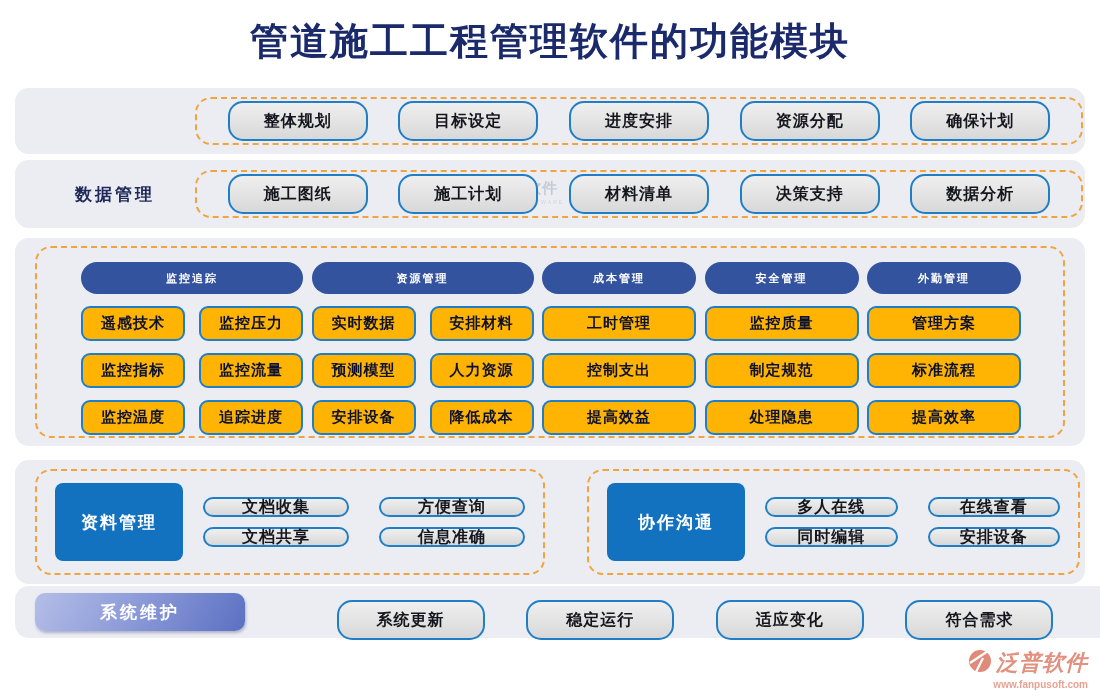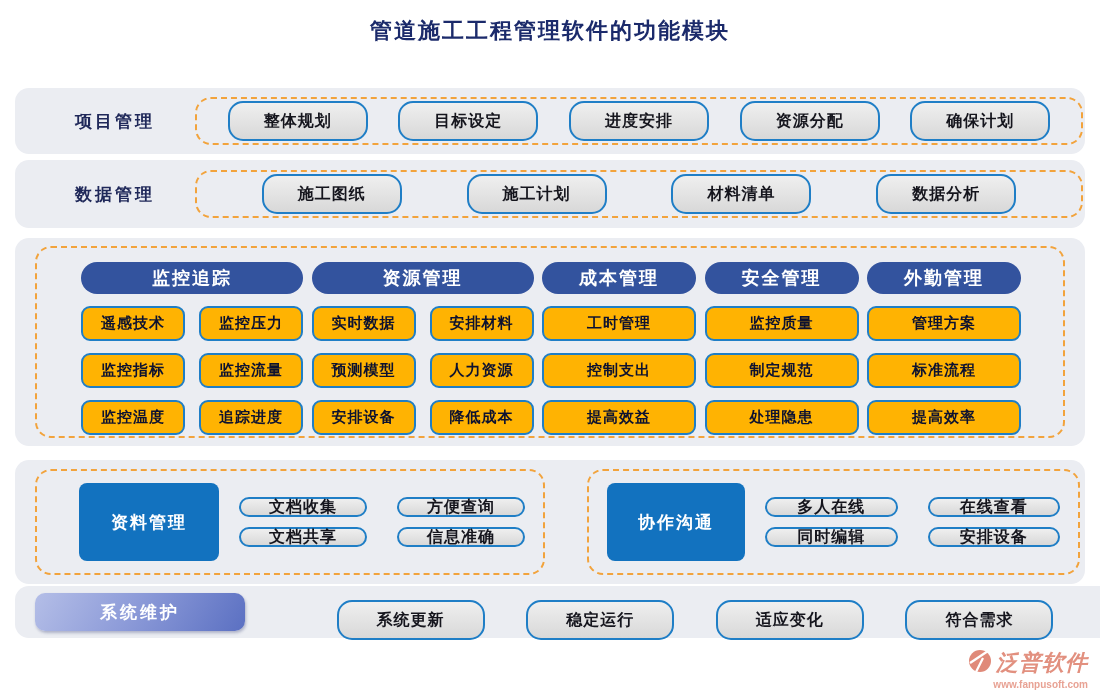--- a/index.html
+++ b/index.html
@@ -1,20 +1,20 @@
 <!DOCTYPE html>
 <html><head>
 <meta charset="utf-8">
 <style>
   html,body{margin:0;padding:0;background:#ffffff;}
   .canvas{position:relative;width:1100px;height:700px;background:#ffffff;overflow:hidden;
           font-family:"Liberation Sans", sans-serif;}
 
   .title{position:absolute;top:16px;left:0;width:100%;text-align:center;
-         font-family:"Liberation Serif", serif;font-weight:bold;font-size:22px;
+         font-family:"Liberation Serif", serif;font-weight:bold;font-size:38px;
          color:#1b2a6b;letter-spacing:2px;}
 
   .panel{position:absolute;left:15px;width:1070px;background:#ebedf2;border-radius:14px;}
   .panel-project{top:88px;height:66px;}
   .panel-data{top:160px;height:68px;}
   .panel-matrix{top:238px;height:208px;}
   .panel-docs{top:460px;height:124px;}
   .panel-maint{top:586px;height:52px;padding-left:35px;}
 
   .row-label{position:absolute;left:30px;top:50%;transform:translateY(-50%);width:140px;
@@ -33,34 +33,34 @@
   .watermark{position:absolute;left:505px;top:20px;color:#b9c0cc;opacity:.75;text-align:center;
              font-weight:bold;font-size:15px;line-height:15px;letter-spacing:1px;}
   .watermark small{display:block;font-size:5px;letter-spacing:2px;color:#c7ccd6;font-weight:normal;}
 
   .dashed-matrix{left:20px;top:8px;width:1030px;height:192px;display:flex;
                  justify-content:space-between;padding:14px 42px 0 44px;}
   .mcol{display:flex;flex-direction:column;gap:12px;}
   .mcol-wide{width:222px;}
   .mcol-narrow{width:154px;}
   .mhead{background:#33539e;color:#ffffff;height:32px;border-radius:16px;display:flex;
-         align-items:center;justify-content:center;font-size:18px;font-weight:bold;letter-spacing:2px;}
+         align-items:center;justify-content:center;font-size:11px;font-weight:bold;letter-spacing:2px;}
   .pair{display:flex;gap:14px;}
   .pair > *{flex:1;}
   .btn-orange{background:#ffb302;border:2px solid #1f7ec6;border-radius:9px;height:35px;
               display:flex;align-items:center;justify-content:center;font-size:15px;
               font-weight:bold;color:#0d1230;letter-spacing:1px;box-sizing:border-box;cursor:pointer;}
 
   .dashed-group{display:flex;align-items:center;padding:0 18px;gap:20px;}
   .dashed-docs{left:20px;top:9px;width:510px;height:106px;}
   .dashed-collab{left:572px;top:9px;width:493px;height:106px;}
   .blue-block{background:#1272bf;color:#ffffff;border-radius:8px;display:flex;align-items:center;
               justify-content:center;font-size:17px;font-weight:bold;letter-spacing:2px;
               height:78px;flex:0 0 auto;}
-  .blue-block.docs{width:140px;margin-left:24px;}
+  .blue-block.docs{width:128px;}
   .blue-block.collab{width:138px;}
   .grid2{flex:1;display:grid;grid-template-columns:1fr 1fr;gap:10px 30px;}
   .grid2 .btn-gray{width:auto;height:20px;}
 
   .maint-pill{position:absolute;left:20px;top:7px;width:210px;height:38px;border-radius:10px;
               background:linear-gradient(120deg,#b4bee7 0%,#8e9cd9 45%,#5b70c2 100%);
               color:#ffffff;display:flex;align-items:center;justify-content:center;
               font-size:17px;font-weight:bold;letter-spacing:3px;
               box-shadow:1px 2px 3px rgba(60,70,120,.35);cursor:pointer;}
   .maint-buttons{position:absolute;left:280px;right:25px;top:10px;height:32px;display:flex;
@@ -74,40 +74,40 @@
   .url{font-size:10px;color:#e8a294;font-weight:bold;margin-top:1px;}
 </style>
 </head>
 <body>
 
 <div class="canvas">
 
   <div class="title">管道施工工程管理软件的功能模块</div>
 
   <div class="panel panel-project">
-    <div class="row-label">项目管理</div>
     <div class="dashed dashed-row">
       <div class="btn-gray">整体规划</div>
       <div class="btn-gray">目标设定</div>
       <div class="btn-gray">进度安排</div>
       <div class="btn-gray">资源分配</div>
       <div class="btn-gray">确保计划</div>
     </div>
   </div>
 
   <div class="panel panel-data">
     <div class="watermark">
       <span>软件</span>
       <small>SOFTWARE</small>
     </div>
     <div class="row-label">数据管理</div>
     <div class="dashed dashed-row">
       <div class="btn-gray">施工图纸</div>
       <div class="btn-gray">施工计划</div>
       <div class="btn-gray">材料清单</div>
+      <div class="btn-gray">决策支持</div>
       <div class="btn-gray">数据分析</div>
     </div>
   </div>
 
   <div class="panel panel-matrix">
     <div class="dashed dashed-matrix">
 
       <div class="mcol mcol-wide">
         <div class="mhead">监控追踪</div>
         <div class="pair">

